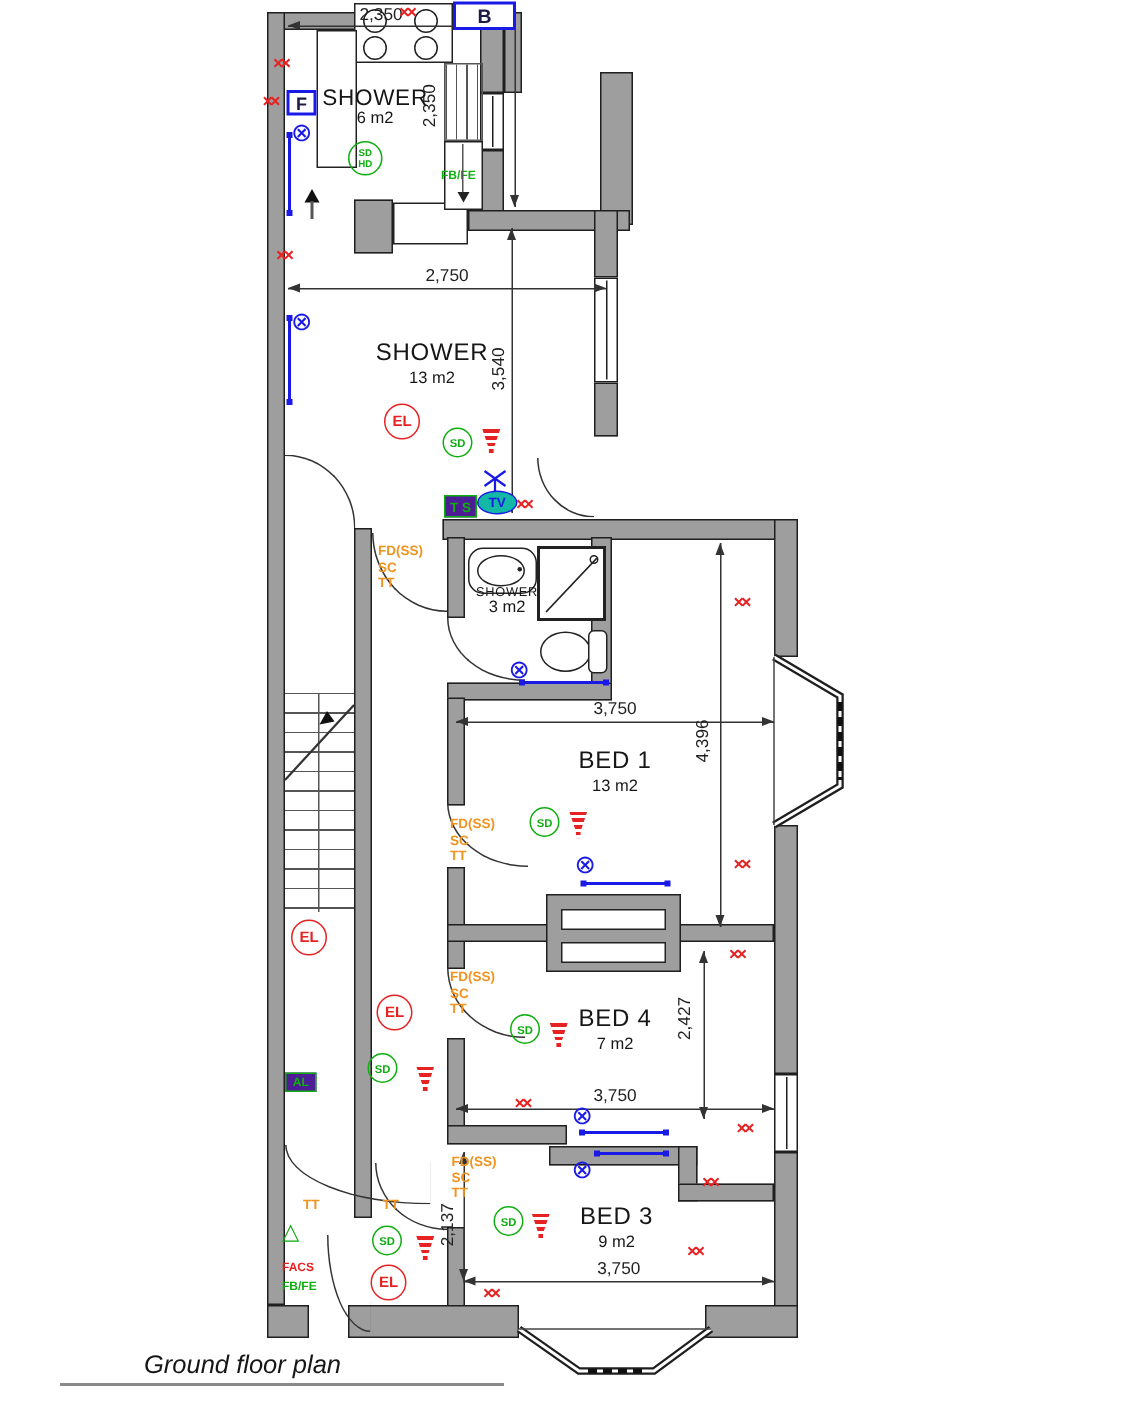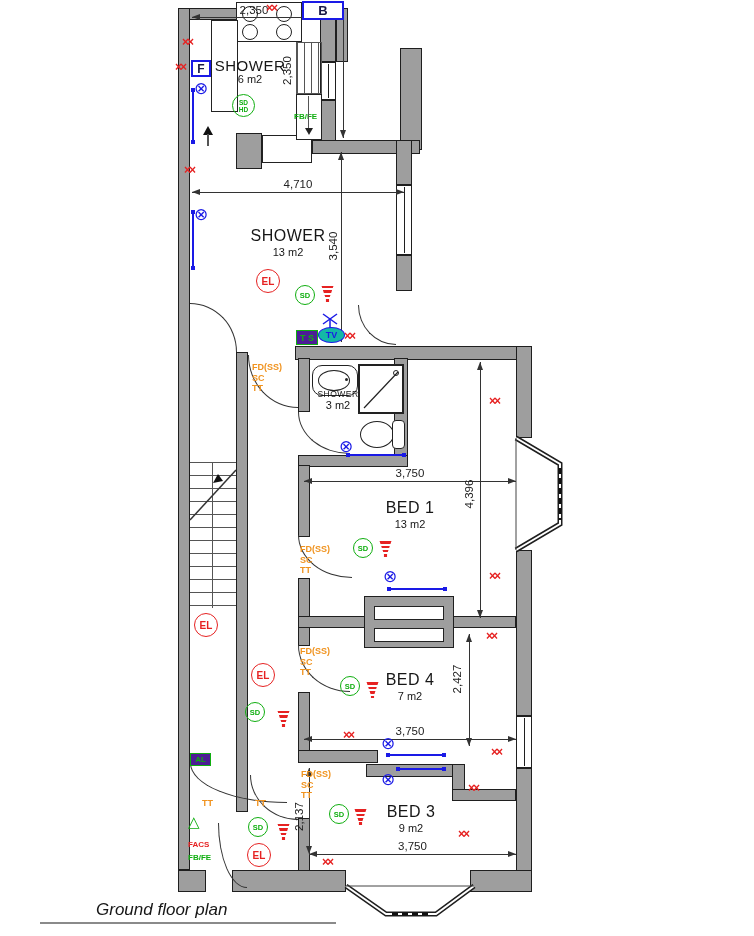--- a/index.html
+++ b/index.html
@@ -159,21 +159,21 @@
   <div class="door d-bl" style="left:358px;top:305px;width:38px;height:40px"></div>
   <div class="door d-bl" style="left:190px;top:763px;width:97px;height:40px"></div>
   <div class="door d-bl" style="left:218px;top:823px;width:29px;height:65px"></div>
 
   <div class="dimh" style="left:192px;top:17px;width:124px"></div>
   <div class="dim-label" style="left:192px;top:4px;width:124px">2,350</div>
   <div class="dimv noup" style="left:343px;top:20px;height:118px"></div>
   <div class="vtext" style="left:281px;top:93px;width:45px">2,350</div>
 
   <div class="dimh" style="left:192px;top:192px;width:212px"></div>
-  <div class="dim-label" style="left:192px;top:178px;width:212px">4,710</div>
+  <div class="dim-label" style="left:192px;top:178px;width:212px">2,750</div>
   <div class="dimv" style="left:341px;top:152px;height:190px"></div>
   <div class="vtext" style="left:327px;top:276px;width:60px">3,540</div>
 
   <div class="dimh" style="left:304px;top:481px;width:212px"></div>
   <div class="dim-label" style="left:304px;top:467px;width:212px">3,750</div>
   <div class="dimv" style="left:480px;top:362px;height:256px"></div>
   <div class="vtext" style="left:463px;top:524px;width:60px">4,396</div>
 
   <div class="dimh" style="left:304px;top:739px;width:212px"></div>
   <div class="dim-label" style="left:304px;top:725px;width:212px">3,750</div>
@@ -194,21 +194,21 @@
   <div class="room-name big" style="left:365px;top:499px;width:90px">BED 1</div>
   <div class="room-area" style="left:365px;top:518px;width:90px">13 m2</div>
   <div class="room-name big" style="left:365px;top:671px;width:90px">BED 4</div>
   <div class="room-area" style="left:365px;top:690px;width:90px">7 m2</div>
   <div class="room-name big" style="left:366px;top:803px;width:90px">BED 3</div>
   <div class="room-area" style="left:366px;top:822px;width:90px">9 m2</div>
 
   <div class="obox" style="left:302px;top:1px;width:42px;height:19px;font-size:13px">B</div>
   <div class="obox" style="left:191px;top:60px;width:20px;height:17px;font-size:12px">F</div>
   <div class="gbox" style="left:296px;top:330px;width:22px;height:15px">T S</div>
-  <div class="gbox" style="left:190px;top:753px;width:21px;height:13px;font-size:8px">AL</div>
+  <div class="gbox" style="left:190px;top:715px;width:21px;height:13px;font-size:8px">AL</div>
   <div class="tvball" style="left:318px;top:327px;width:27px;height:16px">TV</div>
   <svg style="left:319px;top:312px" width="20" height="16">
     <line x1="4" y1="2" x2="18" y2="12" stroke="#1a1ae6" stroke-width="1.5"></line>
     <line x1="4" y1="12" x2="18" y2="2" stroke="#1a1ae6" stroke-width="1.5"></line>
     <line x1="11" y1="7" x2="11" y2="16" stroke="#1a1ae6" stroke-width="1.5"></line>
   </svg>
 
   <span class="light" style="left:194px;top:80px">⊗</span>
   <div class="blv" style="left:192px;top:90px;width:2px;height:52px"></div>
   <span class="light" style="left:194px;top:206px">⊗</span>

